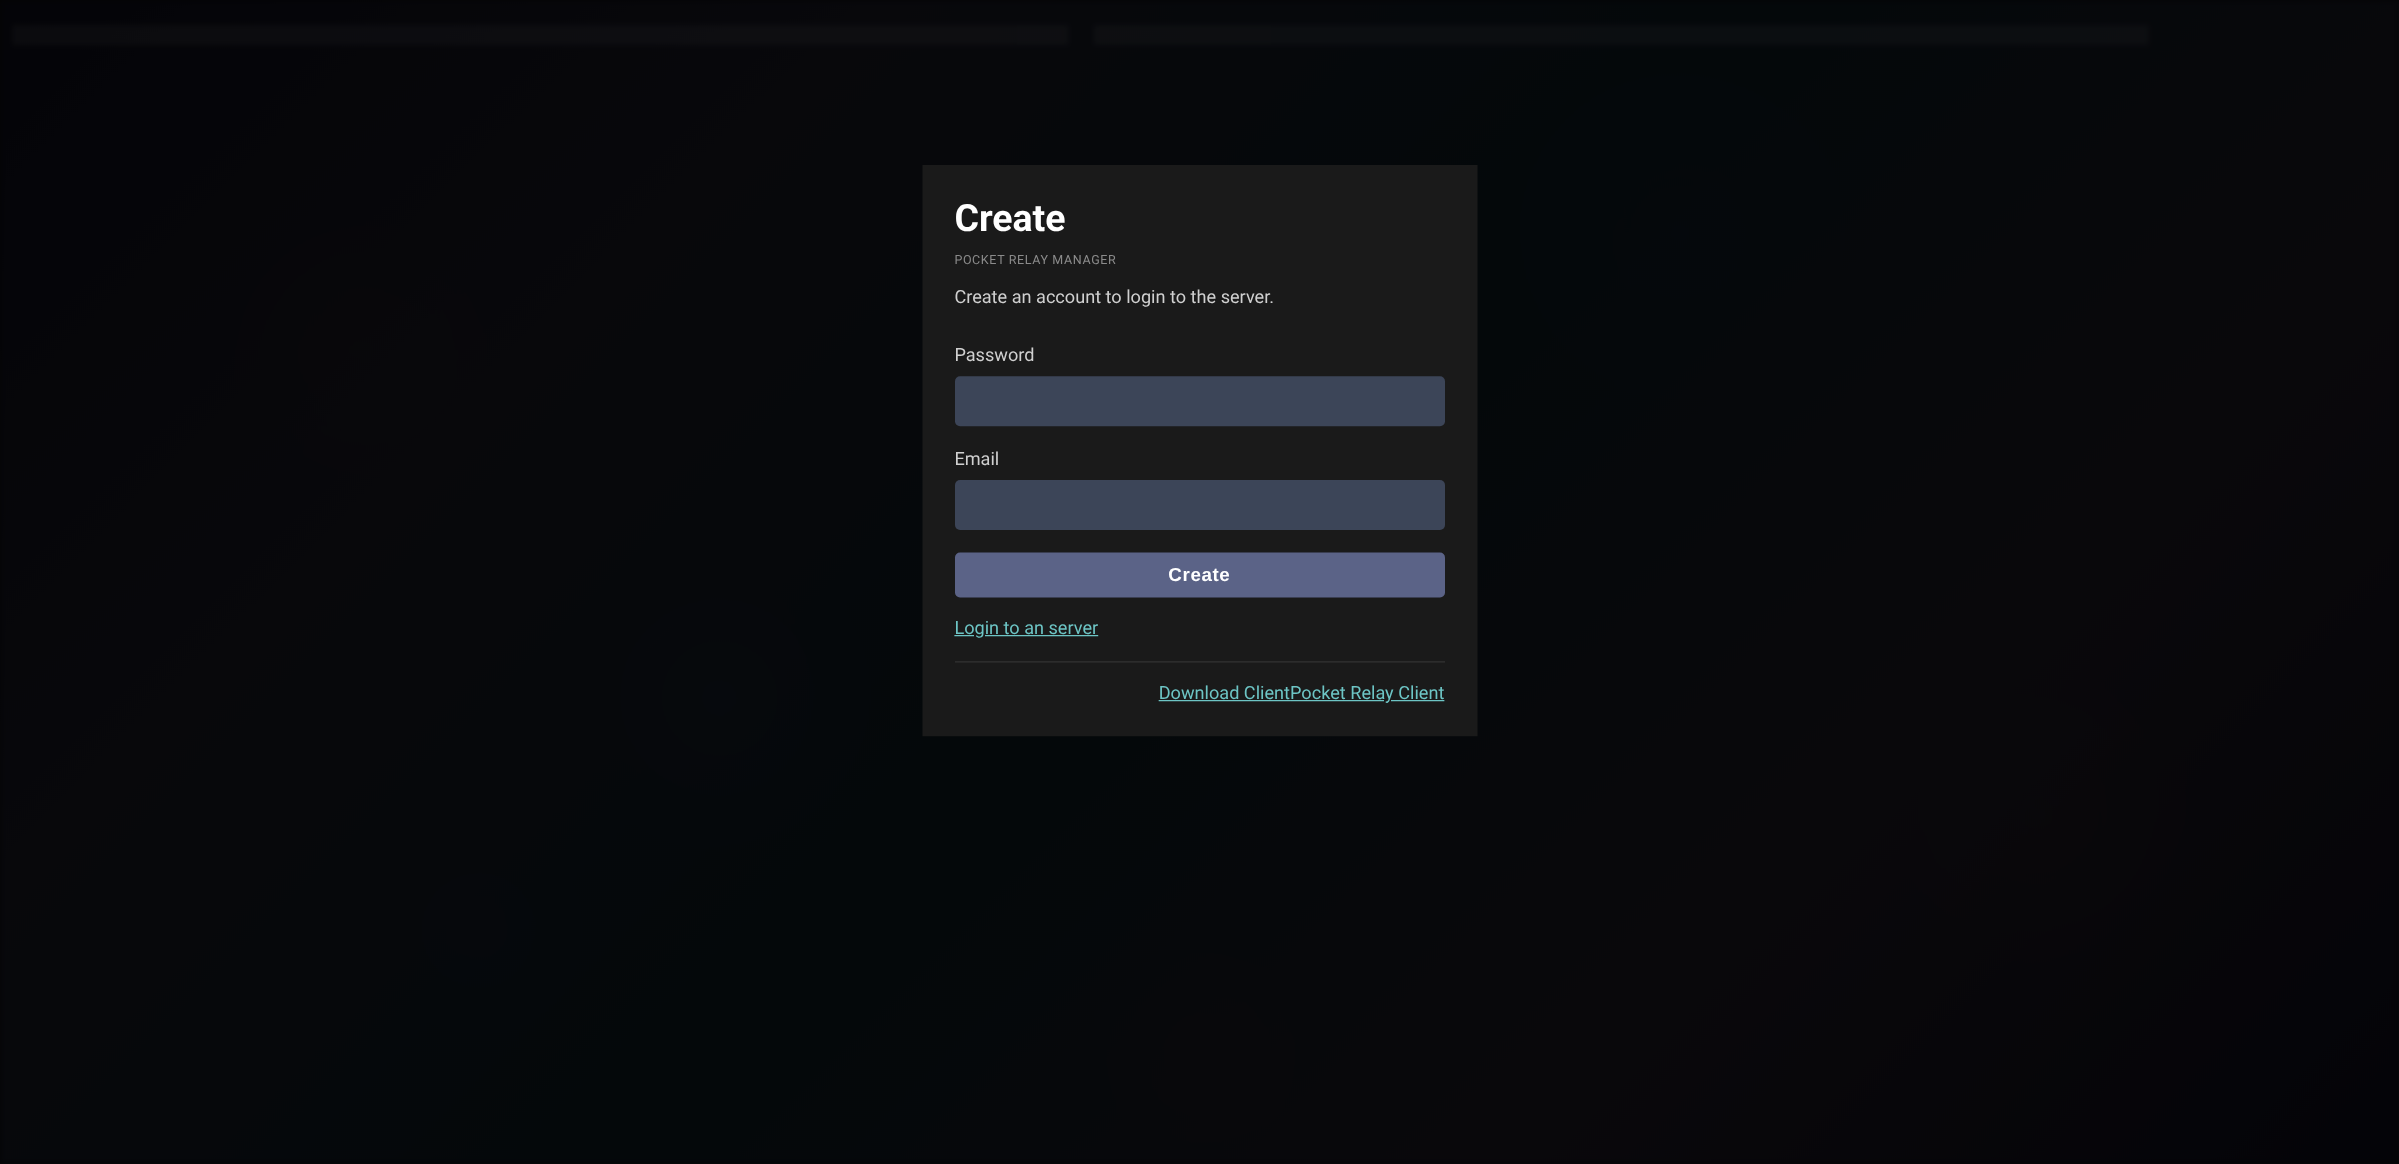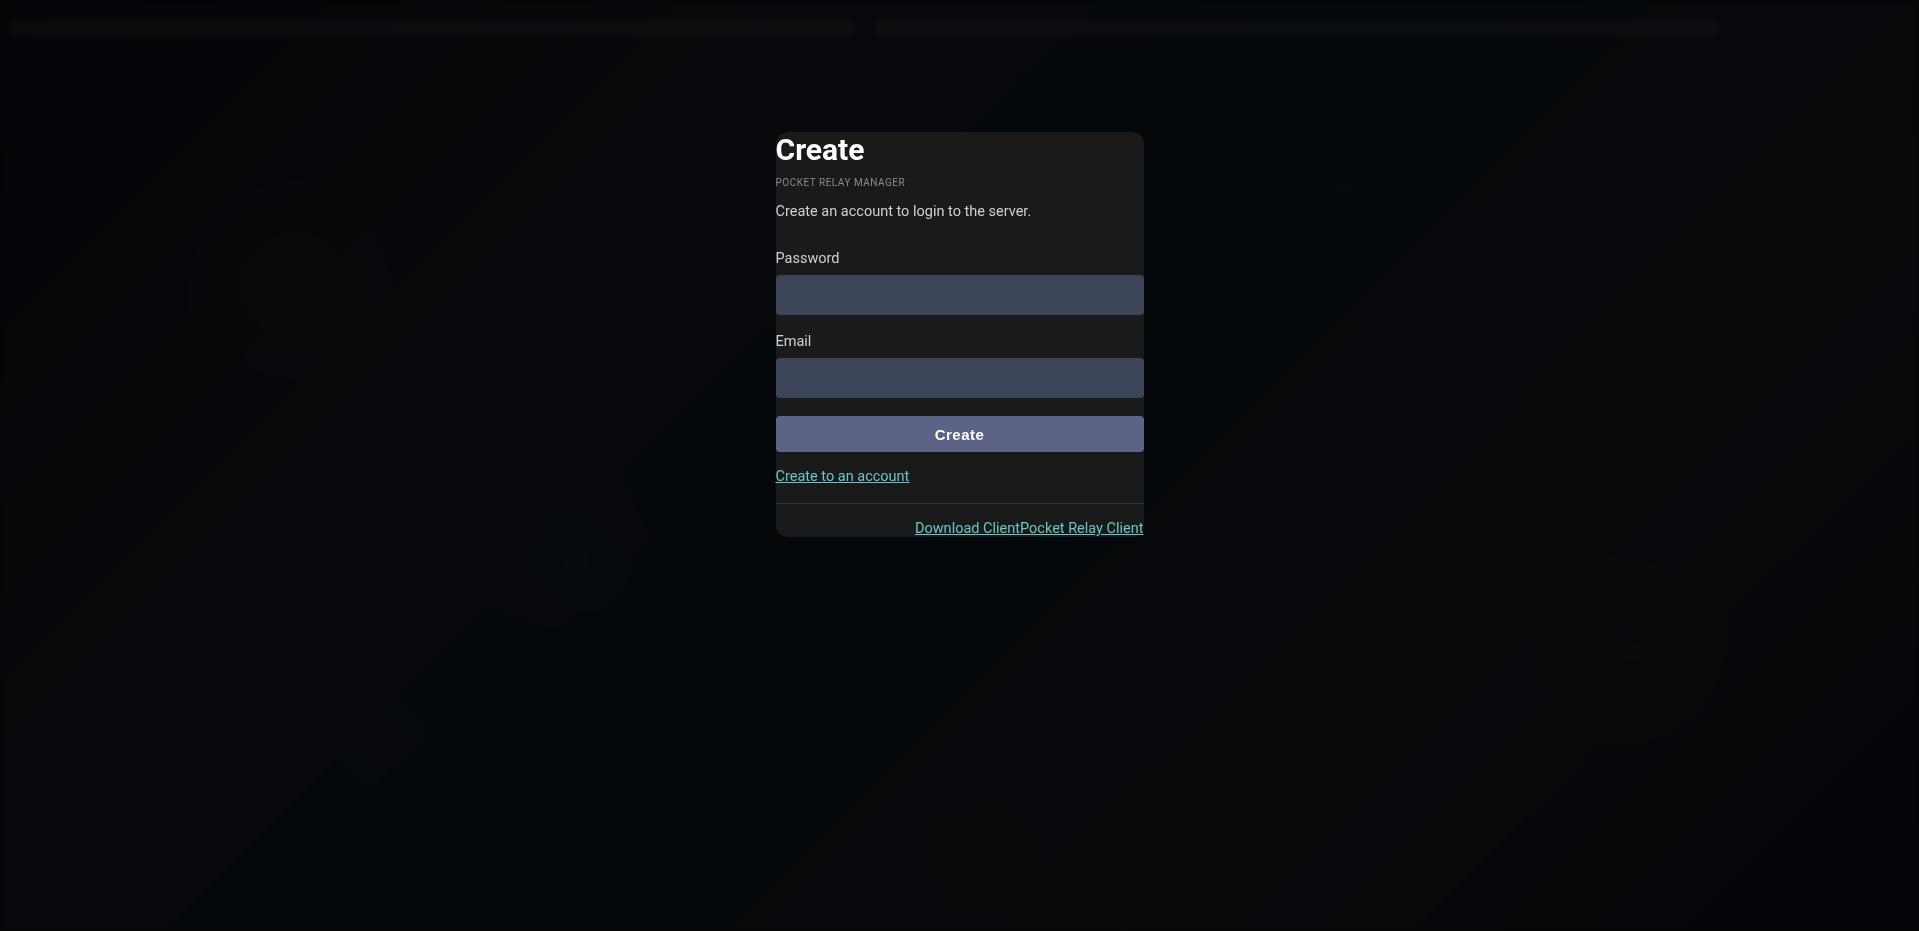--- a/index.html
+++ b/index.html
@@ -51,23 +51,24 @@
   .overlay {
     position: absolute;
     inset: 0;
     background: rgba(0,0,0,0.55);
   }
   .modal {
     position: absolute;
     top: 132px;
     left: 50%;
     transform: translateX(-50%);
-    width: 368px;
+    width: 444px;
     background-color: #1a1a1a;
-    border-radius: 12px;
+    border-radius: 0;
+    padding: 26px;
     color: #e5e5e5;
   }
   .modal-title {
     font-size: 30px;
     font-weight: 700;
     color: #ffffff;
     margin-bottom: 10px;
   }
   .modal-subtitle {
     font-size: 10px;
@@ -162,21 +163,21 @@
     <input type="password" class="form-input" value="" style="">
   </div>
 
   <div class="form-group">
     <label class="form-label">Email</label>
     <input type="text" class="form-input" value="" style="">
   </div>
 
   <button class="submit-button">Create</button>
 
-  <a class="login-link">Create to an account</a>
+  <a class="login-link">Login to an server</a>
 
   <div class="divider"></div>
 
   <div class="footer-links">
     <a class="footer-link">Download Client</a>
     <a class="footer-link">Pocket Relay Client</a>
   </div>
 </div>
 
 </body></html>

